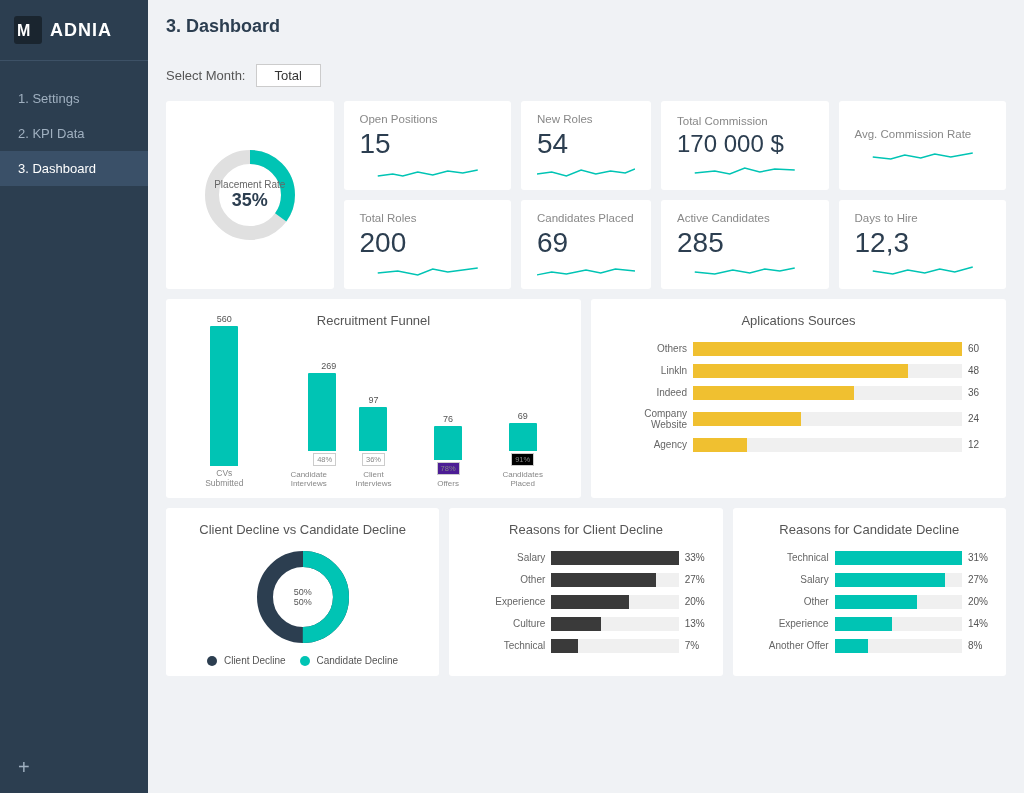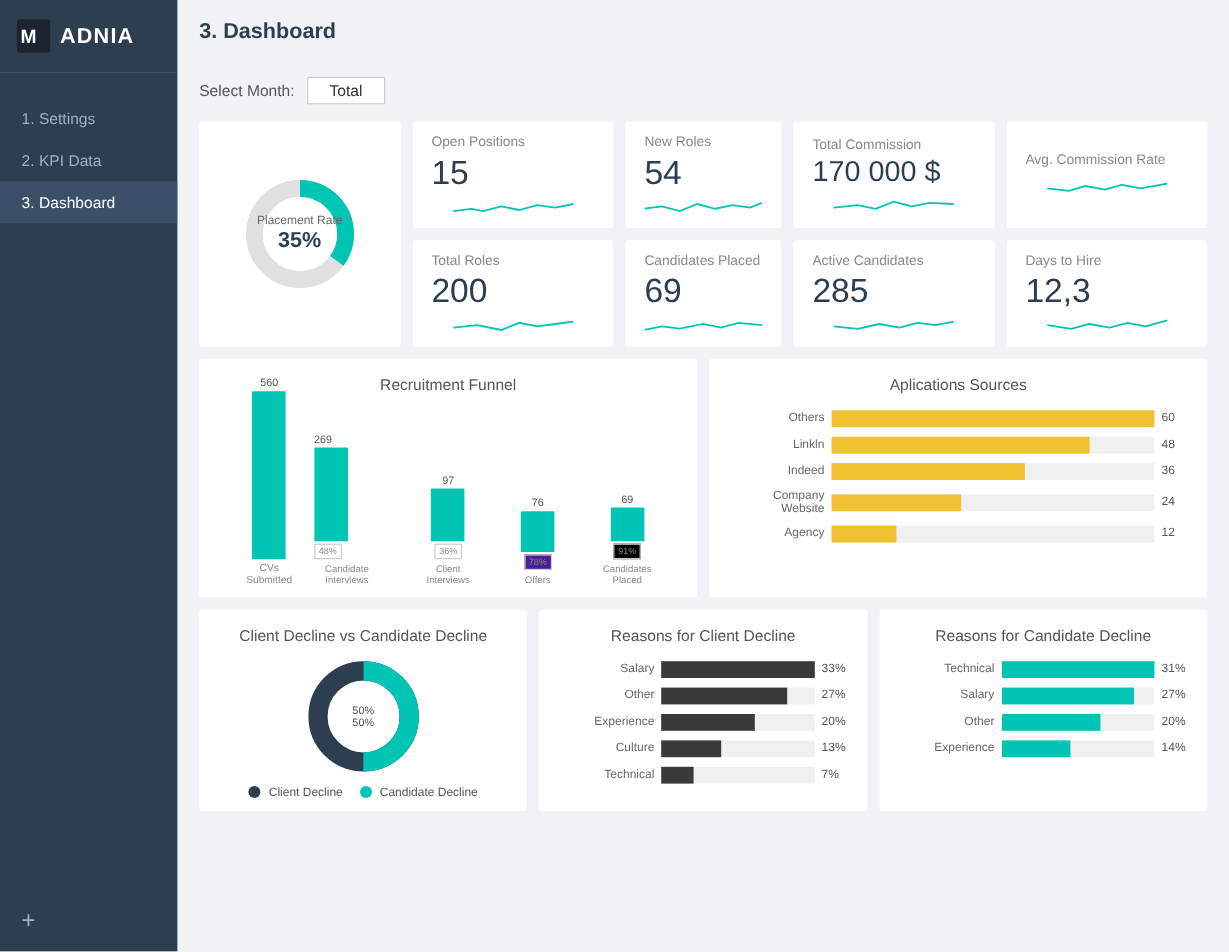--- a/index.html
+++ b/index.html
@@ -310,21 +310,21 @@
     <div class="chart-card">
       <div class="chart-title">Recruitment Funnel</div>
       <div style="display:flex; align-items:flex-end; justify-content:space-around; height:150px; padding: 0 5px; position:relative;">
 
         <div style="display:flex;flex-direction:column;align-items:center;gap:2px;flex:1;">
           <span style="font-size:9px;color:#555;">560</span>
           <div style="width:28px;height:140px;background:#00c4b4;border-radius:1px 1px 0 0;"></div>
           <span style="font-size:8.5px;color:#888;text-align:center;max-width:55px;">CVs Submitted</span>
         </div>
 
-        <div style="display:flex;flex-direction:column;align-items:flex-start;gap:2px;flex:1;">
+        <div style="display:flex;flex-direction:column;align-items:flex-end;gap:2px;flex:1;">
           <span style="font-size:9px;color:#555;">269</span>
           <div style="width:28px;height:78px;background:#00c4b4;border-radius:1px 1px 0 0;"></div>
           <span style="font-size:7.5px;color:#888;border:1px solid #ccc;padding:1px 3px;background:#fff;margin-bottom:2px;">48%</span>
           <span style="font-size:8px;color:#888;text-align:center;max-width:55px;">Candidate Interviews</span>
         </div>
 
         <div style="display:flex;flex-direction:column;align-items:center;gap:2px;flex:1;">
           <span style="font-size:9px;color:#555;">97</span>
           <div style="width:28px;height:44px;background:#00c4b4;border-radius:1px 1px 0 0;"></div>
           <span style="font-size:7.5px;color:#888;border:1px solid #ccc;padding:1px 3px;background:#fff;margin-bottom:2px;">36%</span>
@@ -482,16 +482,23 @@
             </div>
           <span class="hbar-val">20%</span>
         </div>
         <div class="hbar-row">
           <span class="hbar-label">Experience</span>
           <div class="hbar-track">
               <div class="hbar-fill-teal" style="width:45%;"></div>
             </div>
           <span class="hbar-val">14%</span>
         </div>
+        <div class="hbar-row">
+          <span class="hbar-label">Another Offer</span>
+          <div class="hbar-track">
+              <div class="hbar-fill-teal" style="width:26%;"></div>
+            </div>
+          <span class="hbar-val">8%</span>
+        </div>
       </div>
     </div>
   </div>
 </div>
 
 </body></html>

